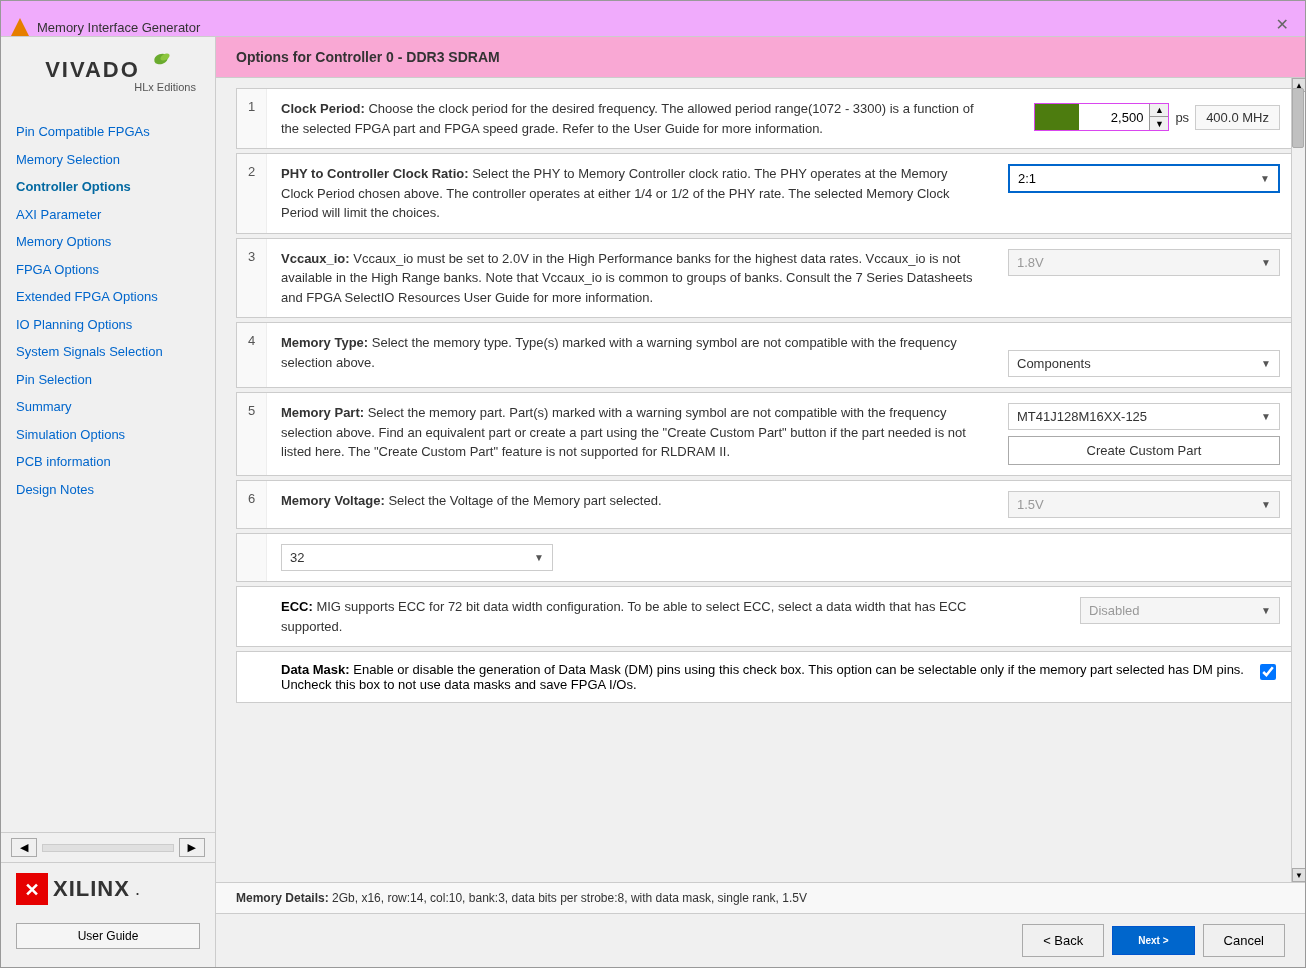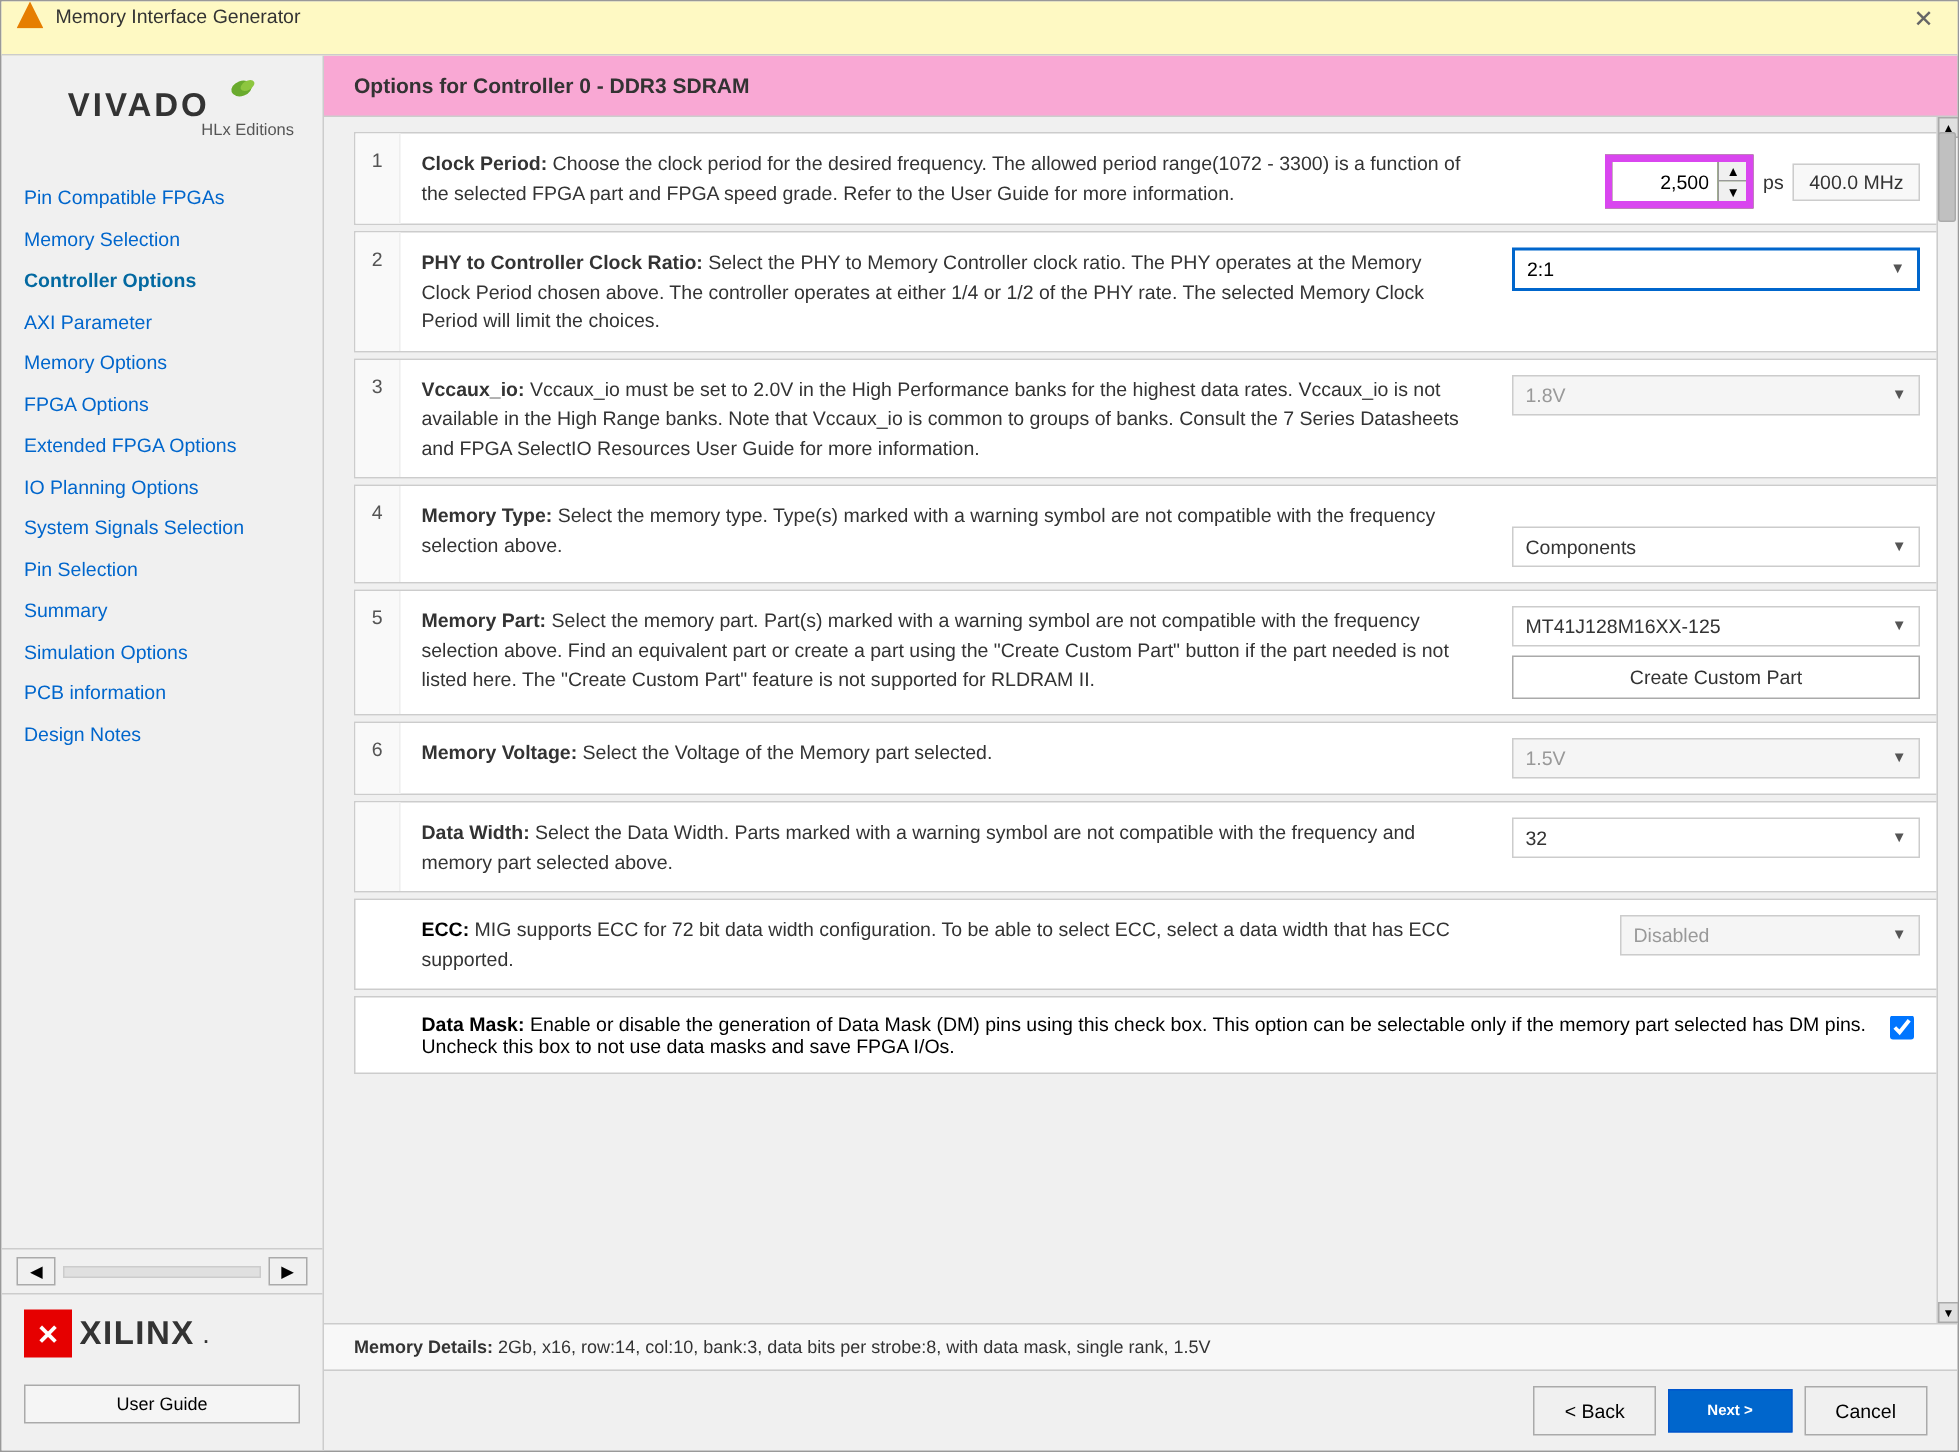--- a/index.html
+++ b/index.html
@@ -9,24 +9,24 @@
       width: 1306px;
       height: 968px;
       background: #f0f0f0;
       border: 1px solid #999;
       display: flex;
       flex-direction: column;
       box-shadow: 2px 2px 8px rgba(0,0,0,0.3);
     }
 
     .title-bar {
-      background: #fef9c3;
+      background: #f0abfc;
       height: 36px;
       display: flex;
-      align-items: flex-start;
+      align-items: flex-end;
       padding: 0 10px;
       border-bottom: 1px solid #ccc;
       justify-content: space-between;
     }
 
     .title-bar-left {
       display: flex;
       align-items: center;
       gap: 8px;
     }
@@ -188,22 +188,23 @@
       align-items: center;
       gap: 6px;
       margin-top: 4px;
       min-width: 280px;
       justify-content: flex-end;
     }
 
     .spinbox {
       display: flex;
       align-items: stretch;
-      border: 5px solid #d946ef;
+      border: 1px solid #d946ef;
       background: #4d7c0f;
+      padding-left: 44px;
     }
 
     .spinbox input {
       width: 70px;
       border: none;
       padding: 4px 6px;
       font-size: 13px;
       text-align: right;
       outline: none;
     }
@@ -602,24 +603,20 @@
             <div class="option-row-control" style="justify-content:flex-start;align-items:flex-start;padding-top:10px;">
               <div class="dropdown disabled" style="width:100%;">
                 <span>1.5V</span>
                 <span class="dropdown-arrow">▼</span>
               </div>
             </div>
           </div>
 
           <div class="option-row">
             <div class="option-row-number"></div>
-            <div class="option-row-content">
-              <strong>Data Width:</strong>
-              Select the Data Width. Parts marked with a warning symbol are not compatible with the frequency and memory part selected above.
-            </div>
             <div class="option-row-control" style="justify-content:flex-start;align-items:flex-start;padding-top:10px;">
               <div class="dropdown normal" style="width:100%;">
                 <span>32</span>
                 <span class="dropdown-arrow">▼</span>
               </div>
             </div>
           </div>
 
           <div class="ecc-section">
             <div style="flex:1;">

